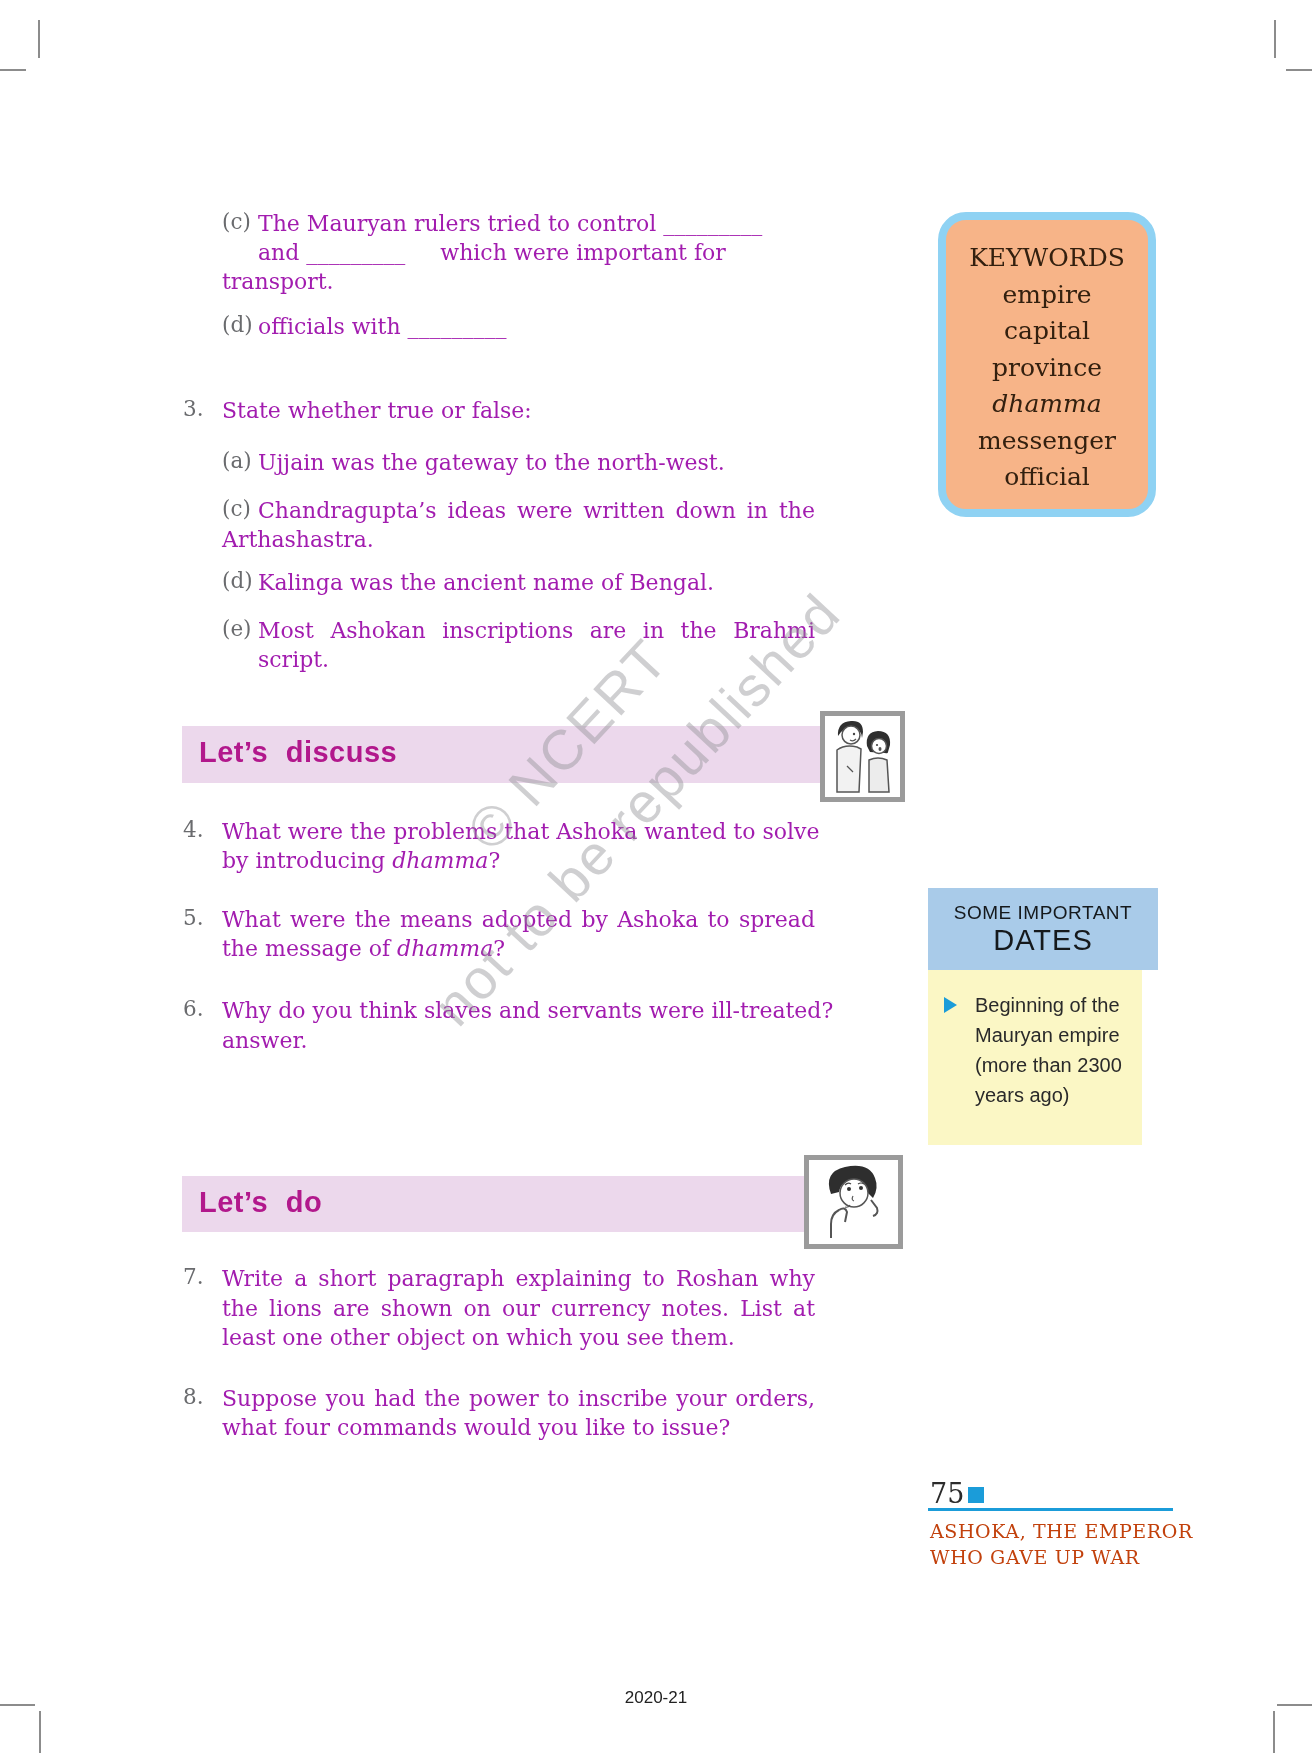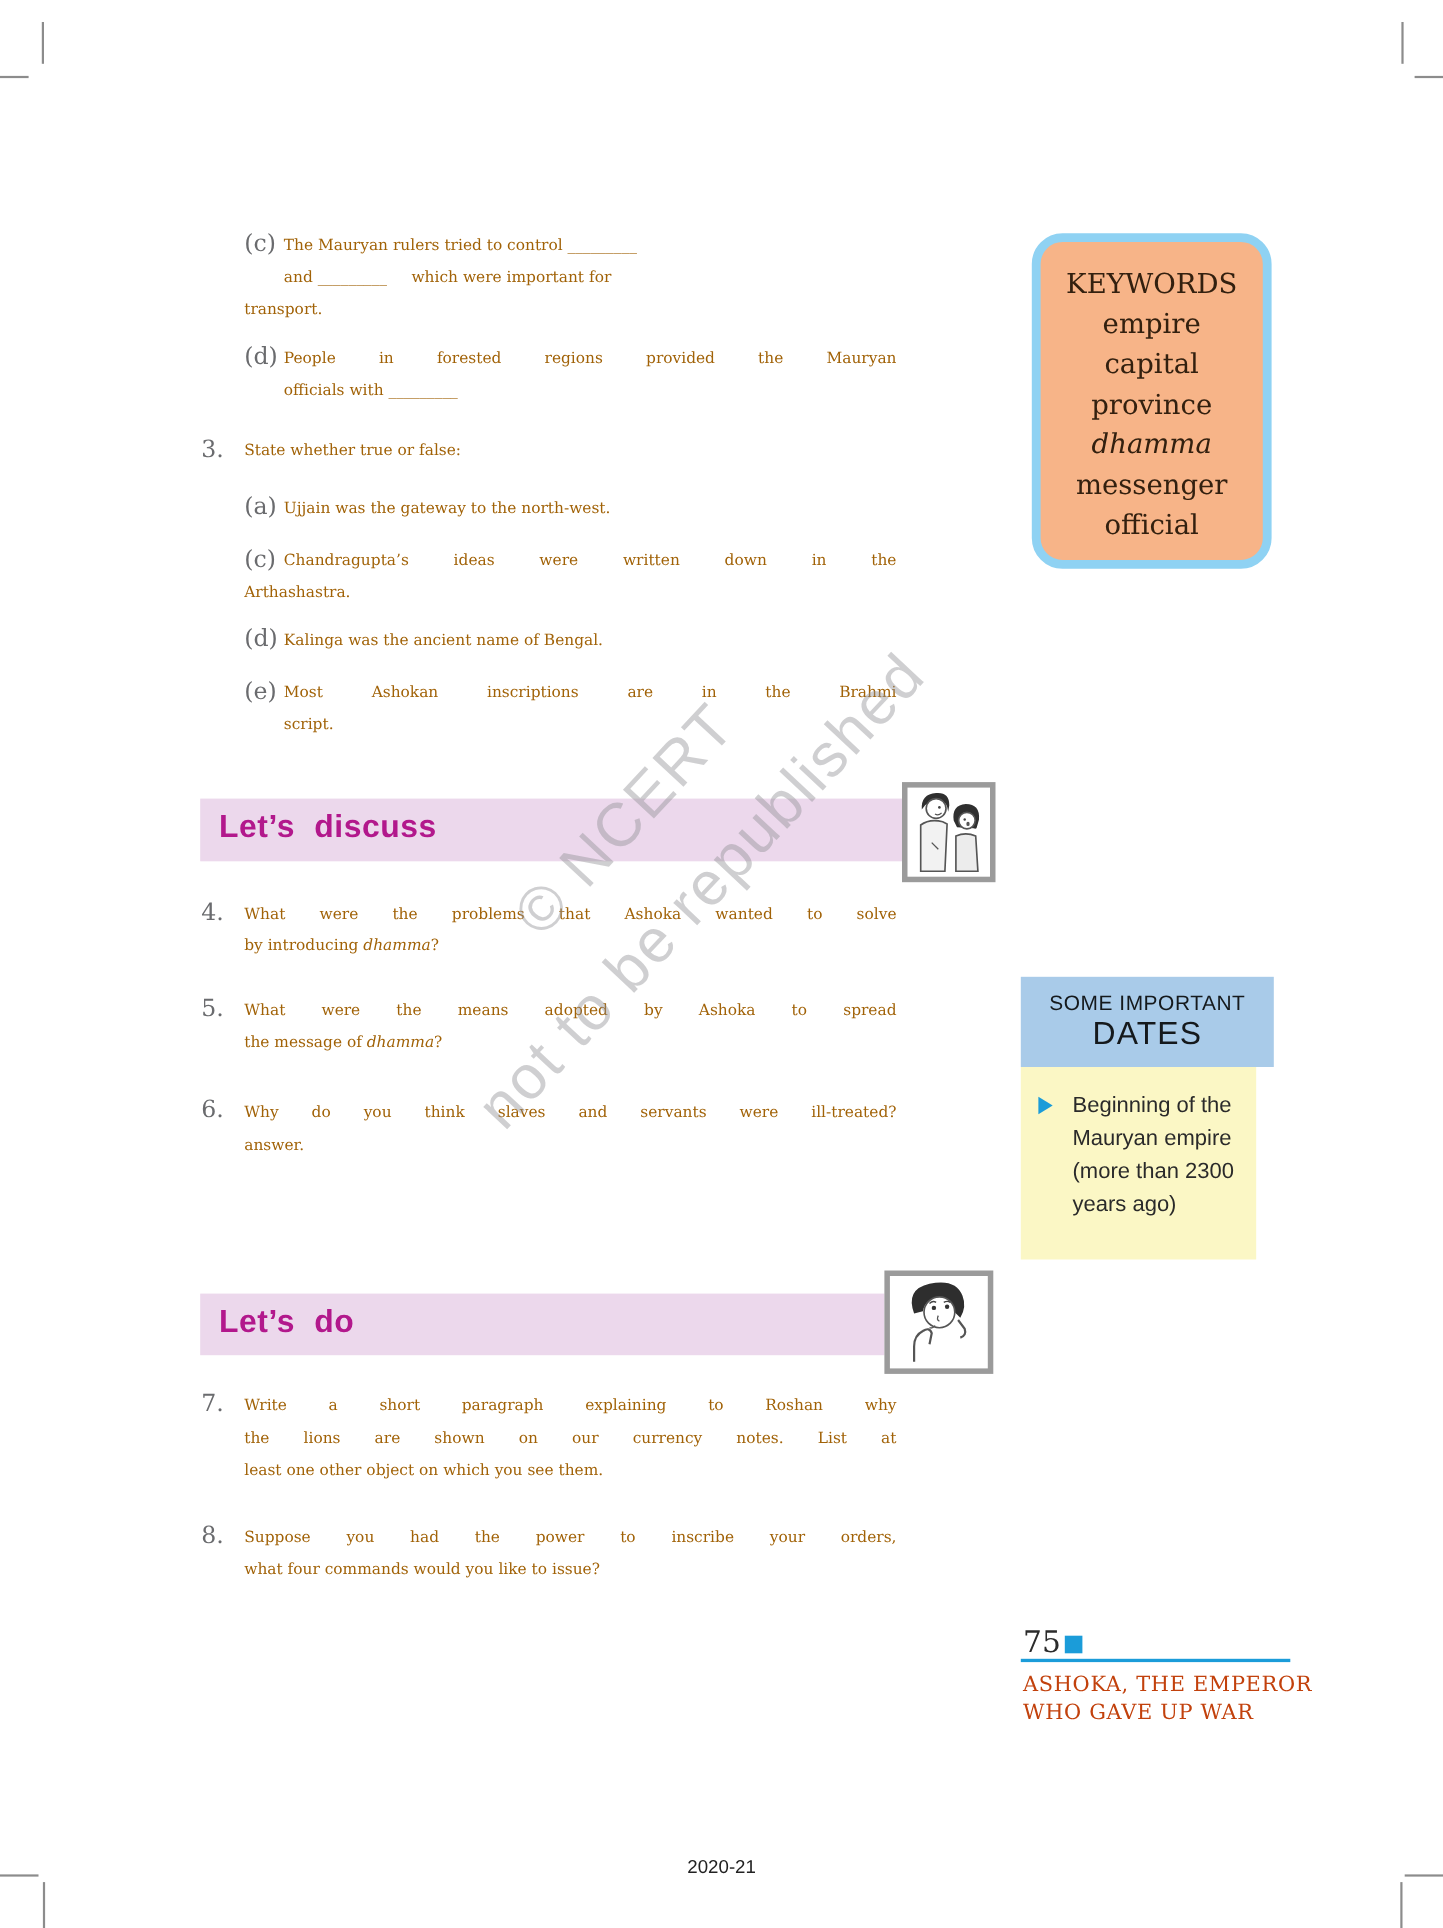--- a/index.html
+++ b/index.html
@@ -4,21 +4,21 @@
 <style>
   html,body{margin:0;padding:0;}
   body{
     width:1312px;height:1753px;position:relative;background:#ffffff;
     font-family:"DejaVu Serif", serif; overflow:hidden;
   }
   .abs{position:absolute;}
   
   .mark{position:absolute;background:#8c8c8c;}
   
-  .bt{color:#a16207;font-size:14px;line-height:29px;}
+  .bt{color:#a21caf;font-size:22px;line-height:29px;}
   .bt .line{display:block;white-space:pre;}
   .jl{display:block;white-space:normal;text-align:justify;text-align-last:justify;}
   .num{position:absolute;color:#6a6b6e;font-size:21.5px;}
   .lbl{position:absolute;color:#6a6b6e;font-size:21.5px;}
   .it{font-style:italic;}
   
   .band{position:absolute;left:182px;width:641px;height:57px;background:#ecd8ec;}
   .band .htxt{
     position:absolute;left:17px;top:10px;
     font-family:"Liberation Sans", sans-serif;font-weight:bold;
@@ -79,21 +79,20 @@
 
 <span class="lbl" style="left:222px;top:209px;">(c)</span>
 <div class="abs bt" style="left:258px;top:209px;">
   <span class="line">The Mauryan rulers tried to control _________</span>
   <span class="line">and _________     which were important for</span>
 </div>
 <div class="abs bt" style="left:222px;top:267px;">transport.</div>
 
 <span class="lbl" style="left:222px;top:312px;">(d)</span>
 <div class="abs bt" style="left:258px;top:312px;">
-  <span class="line jl" style="width:557px;">People in forested regions provided the Mauryan</span>
   <span class="line">officials with _________</span>
 </div>
 
 <span class="num" style="left:183px;top:396px;">3.</span>
 <div class="abs bt" style="left:222px;top:396px;">State whether true or false:</div>
 
 <span class="lbl" style="left:222px;top:448px;">(a)</span>
 <div class="abs bt" style="left:258px;top:448px;">Ujjain was the gateway to the north-west.</div>
 
 <span class="lbl" style="left:222px;top:496px;">(c)</span>

